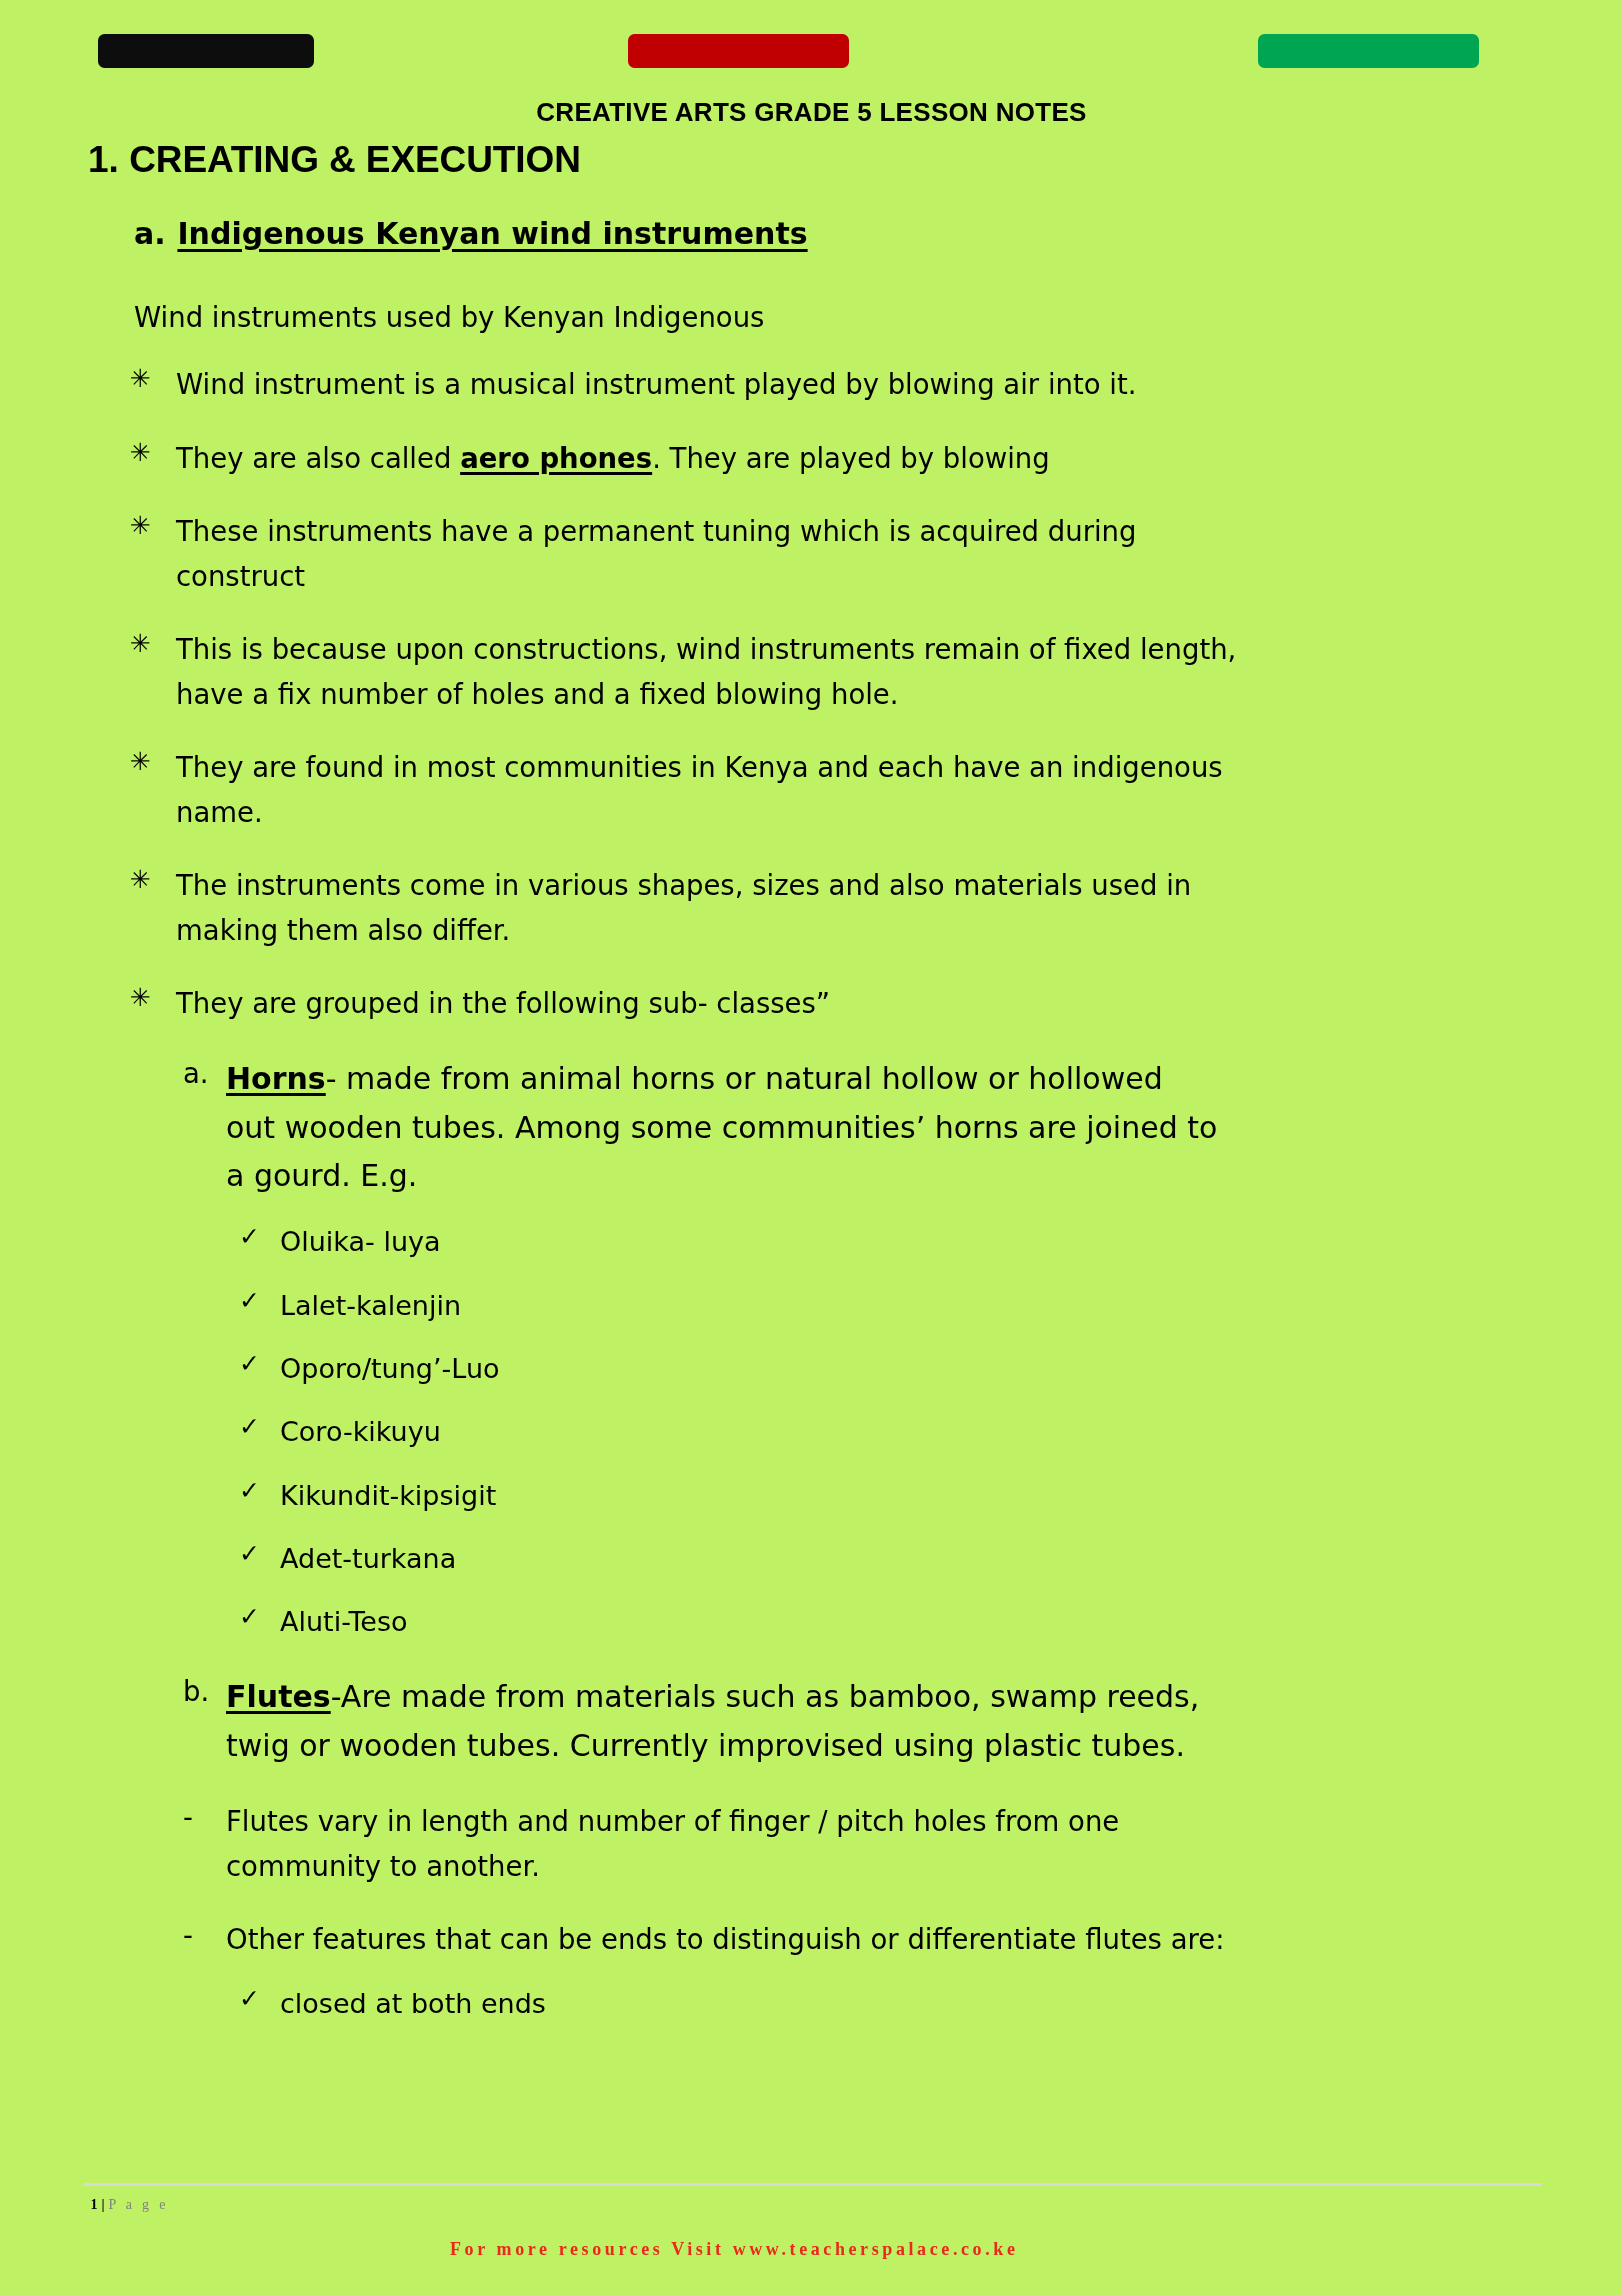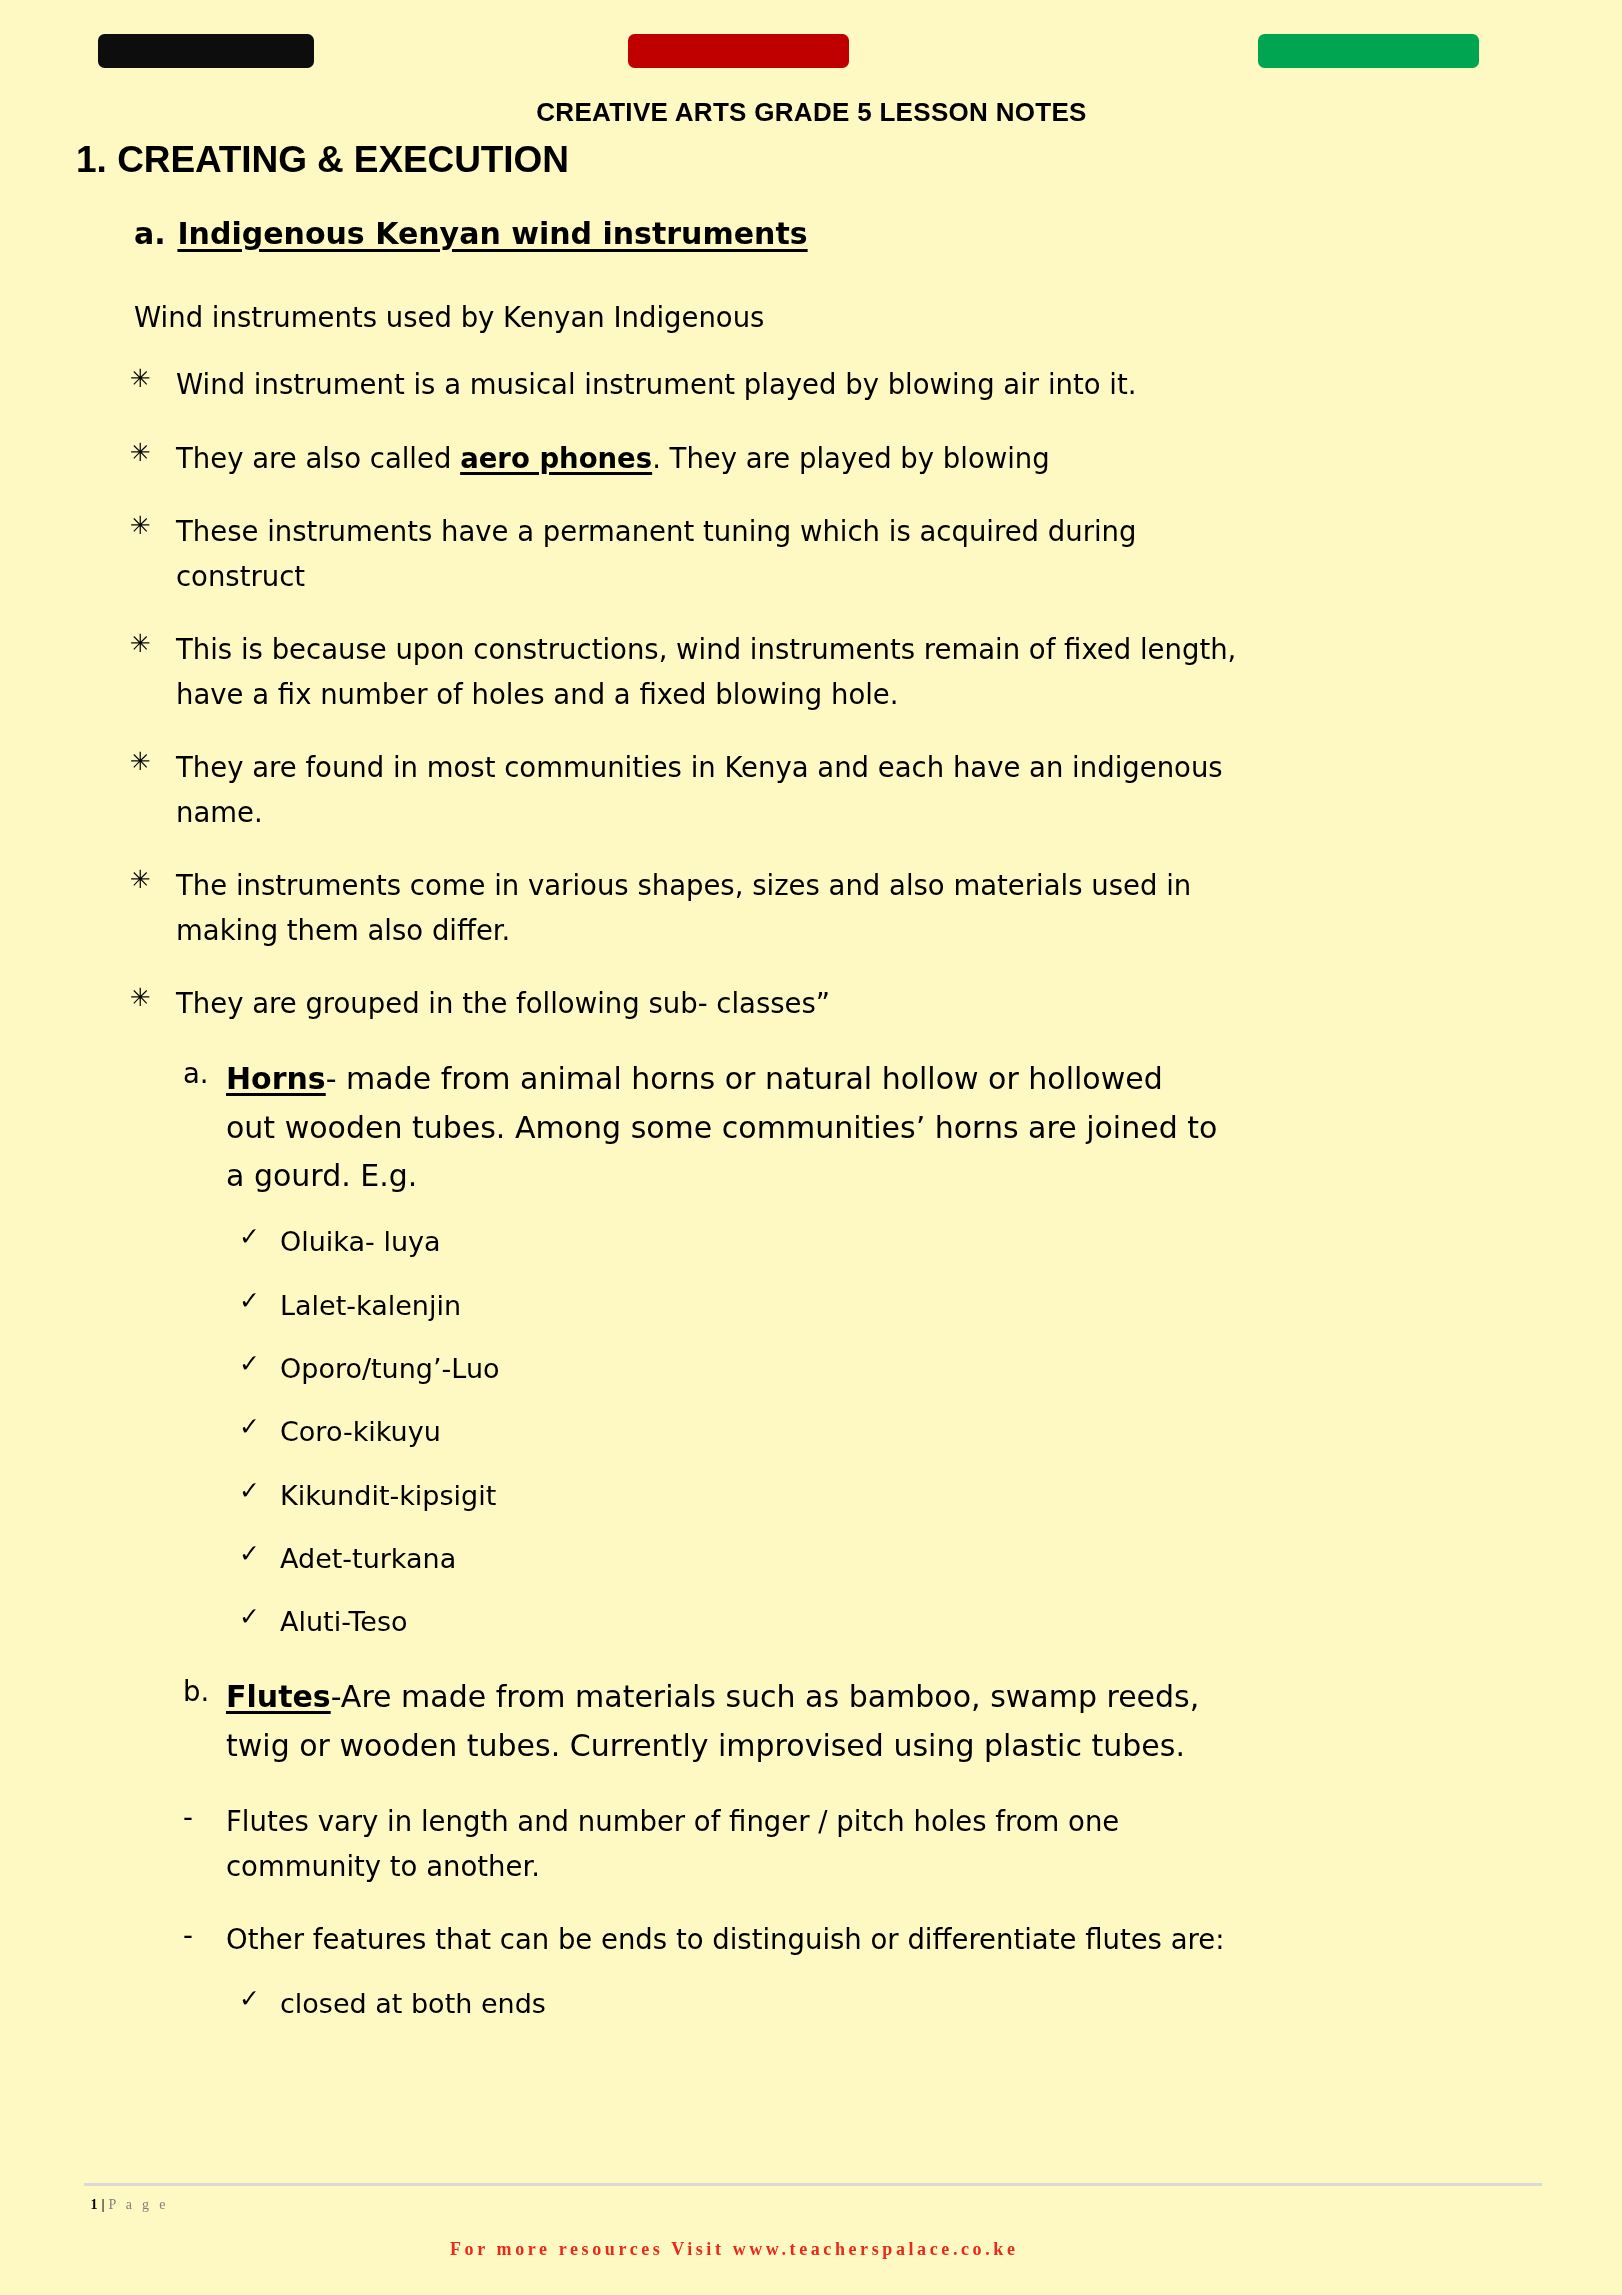--- a/index.html
+++ b/index.html
@@ -14,21 +14,21 @@
     font-family: "DejaVu Sans", sans-serif;
     color: #000000;
     overflow: hidden;
   }
 
   .page {
     position: absolute;
     inset: 0;
     width: 1623px;
     height: 2295px;
-    background: #fef9c3;
+    background: #bef264;
   }
 
   
   .flag-bars {
     position: absolute;
     top: 0;
     left: 0;
     width: 1623px;
     height: 85px;
   }
@@ -53,21 +53,21 @@
     font-weight: bold;
     font-size: 26px;
     letter-spacing: 0.3px;
     color: #000000;
   }
 
   
   .main-heading {
     position: absolute;
     top: 139px;
-    left: 76px;
+    left: 88px;
     font-family: "Liberation Sans", sans-serif;
     font-weight: bold;
     font-size: 37px;
     letter-spacing: -0.1px;
     white-space: nowrap;
   }
   .main-heading .num { margin-right: 10.5px; }
 
   
   .content {

